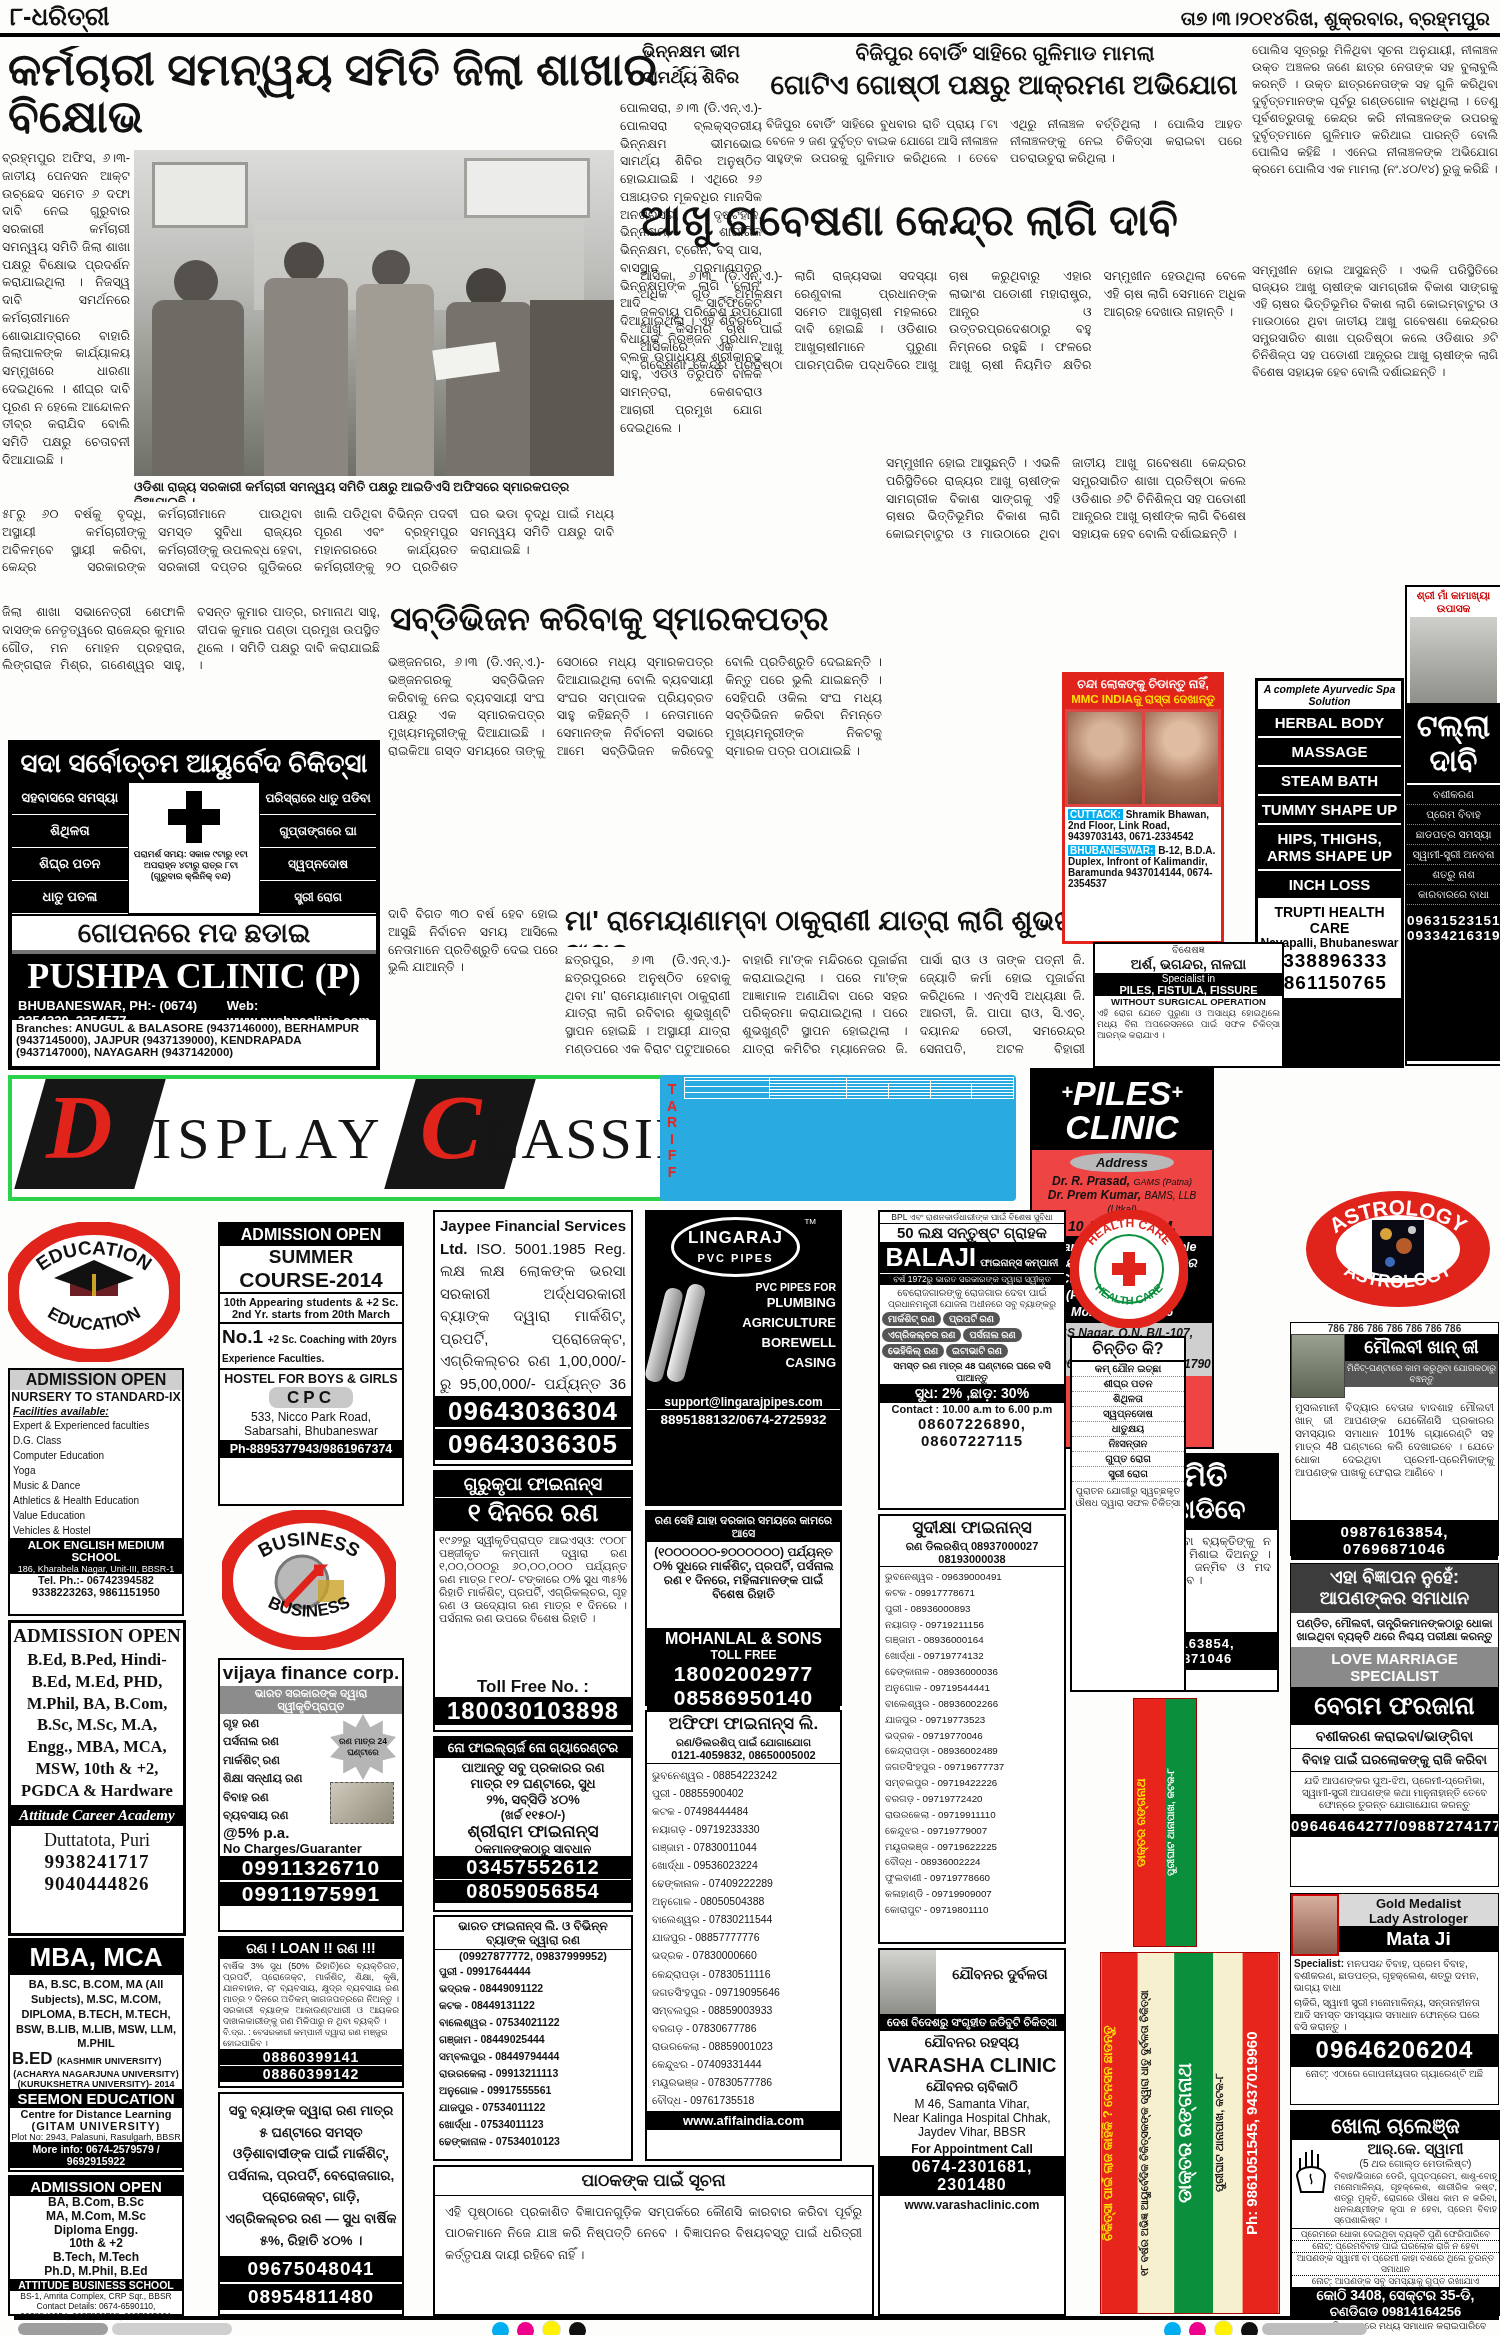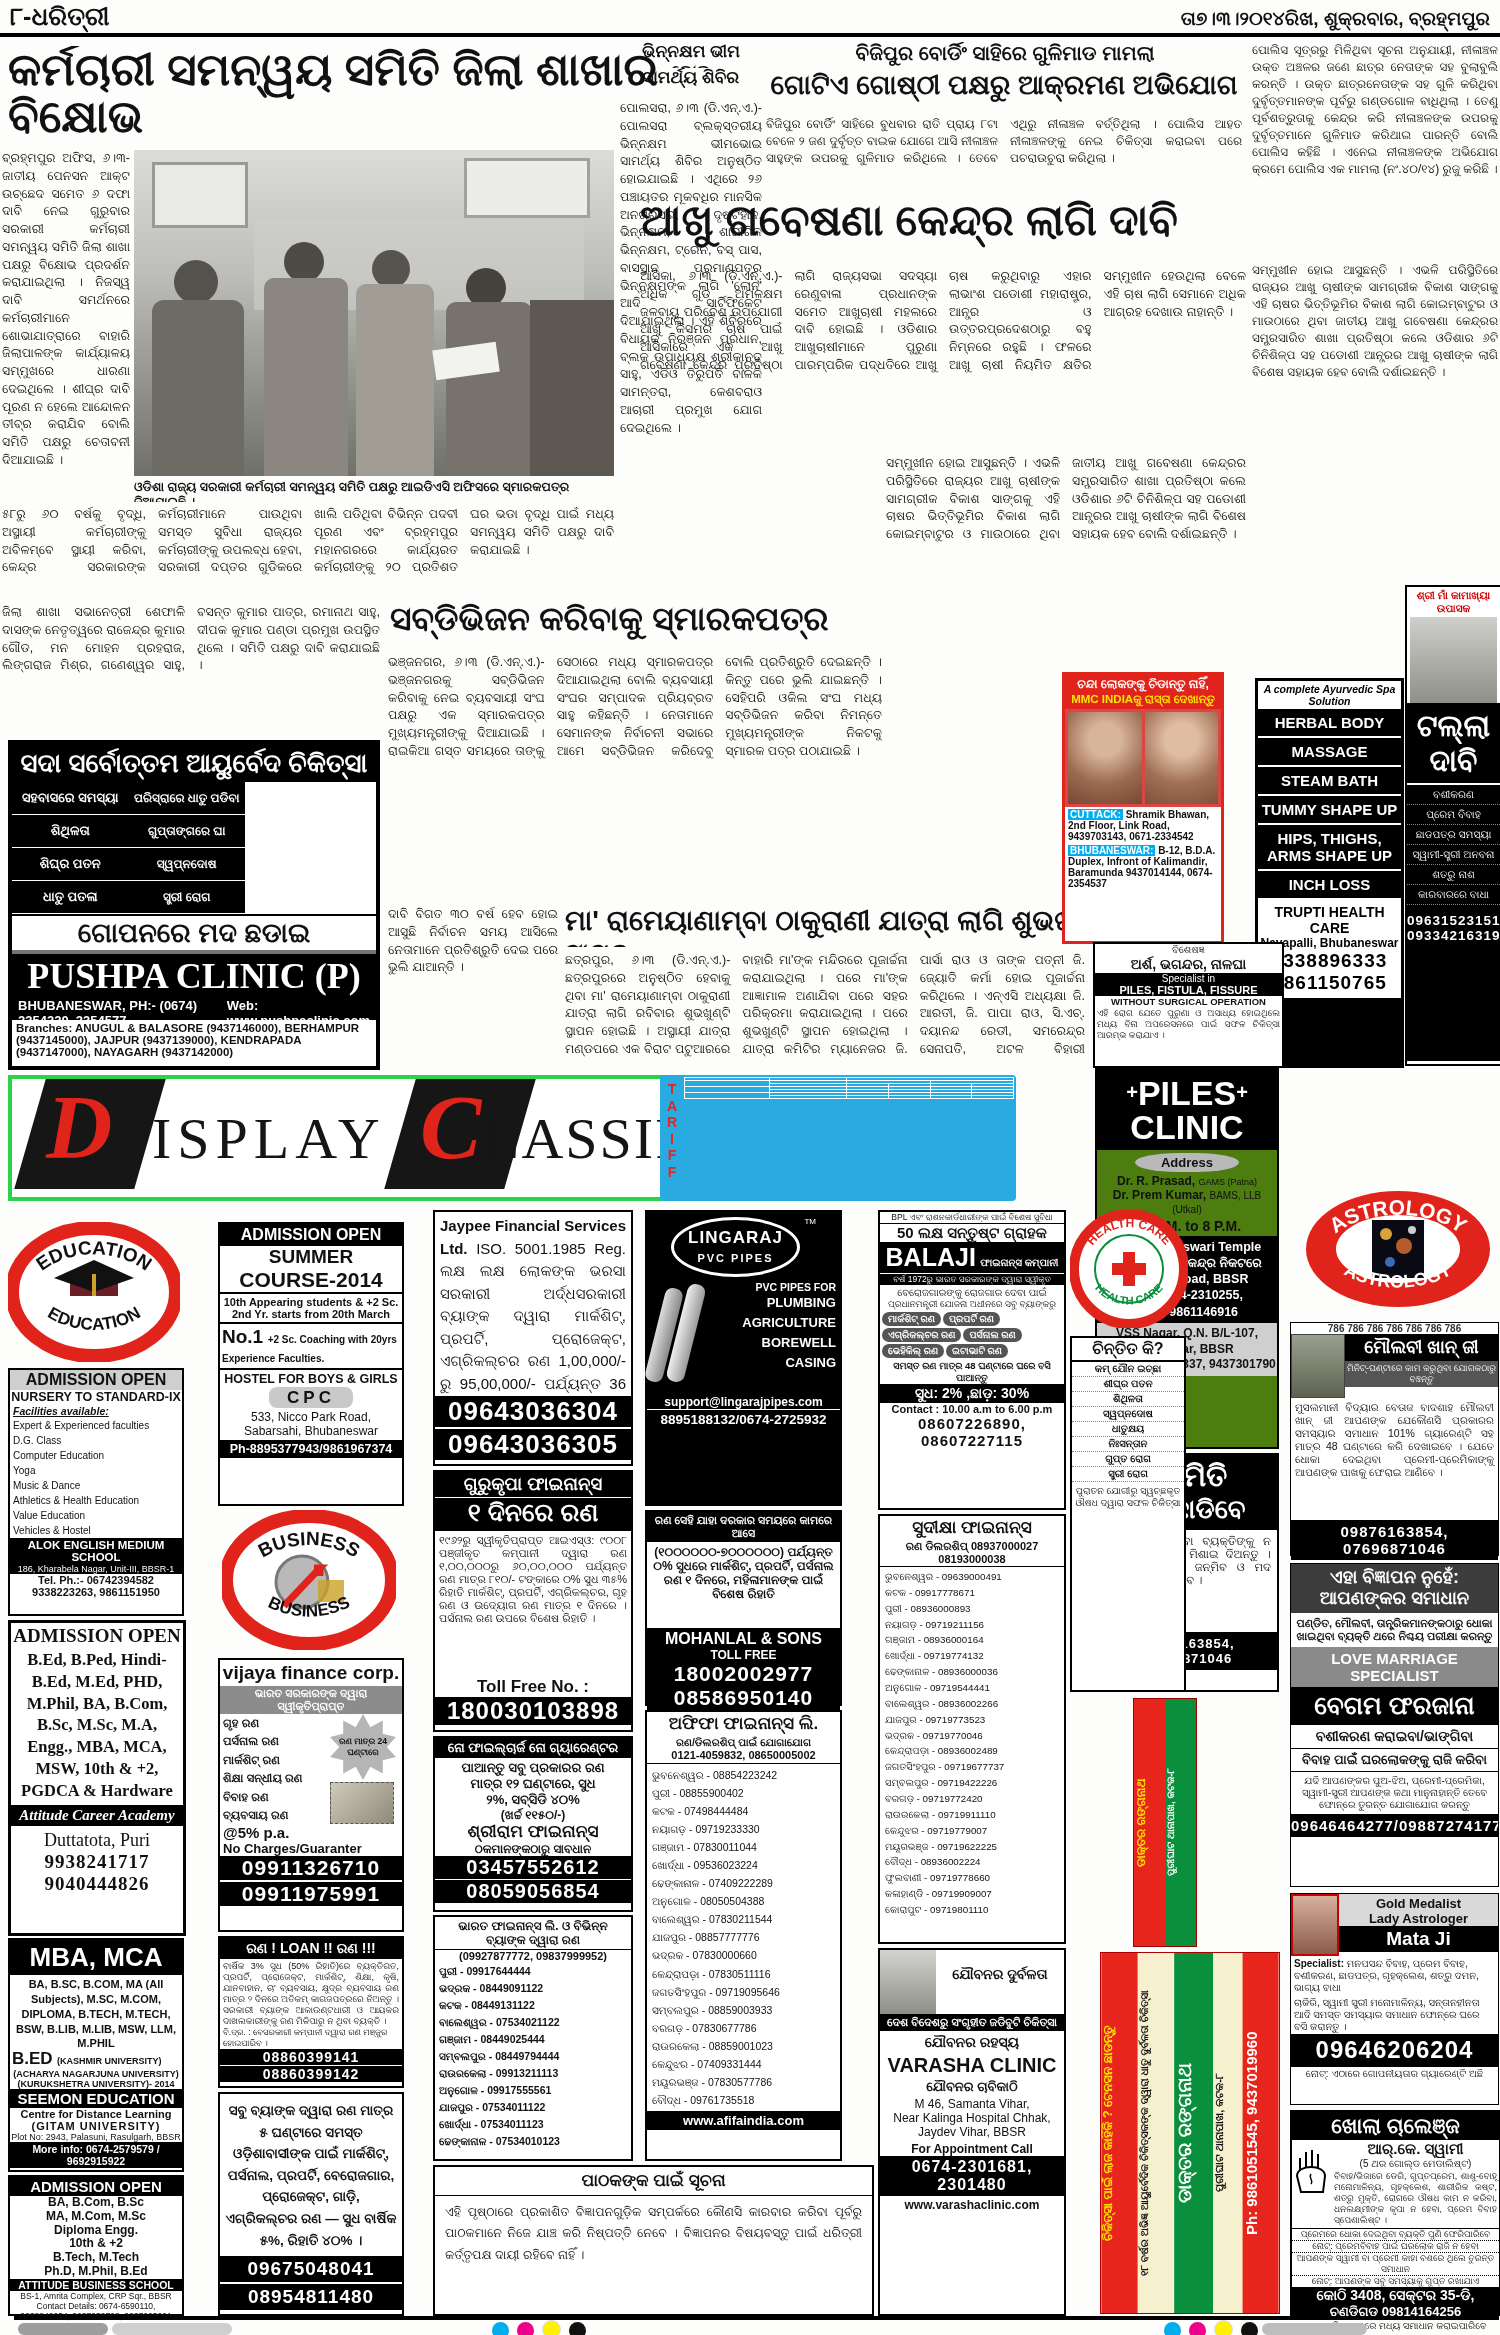--- a/index.html
+++ b/index.html
@@ -86,20 +86,25 @@
 
   <div class="ab" style="left:8px;top:740px;width:364px;height:322px;border:4px solid #000;background:#fff;">
     <div class="k c b of" style="height:38px;font-size:26px;line-height:38px;">ସଦା ସର୍ବୋତ୍ତମ ଆୟୁର୍ବେଦ ଚିକିତ୍ସା</div>
     <div style="display:flex;height:132px;">
       <div class="k" style="width:32%;display:flex;flex-direction:column;">
           <div class="c b of" style="flex:1;border-bottom:1px solid #fff;font-size:13px;display:flex;align-items:center;justify-content:center;">ସହବାସରେ ସମସ୍ୟା</div>
           <div class="c b of" style="flex:1;border-bottom:1px solid #fff;font-size:13px;display:flex;align-items:center;justify-content:center;">ଶିଥିଳତା</div>
           <div class="c b of" style="flex:1;border-bottom:1px solid #fff;font-size:13px;display:flex;align-items:center;justify-content:center;">ଶିଘ୍ର ପତନ</div>
           <div class="c b of" style="flex:1;border-bottom:1px solid #fff;font-size:13px;display:flex;align-items:center;justify-content:center;">ଧାତୁ ପତଳା</div>
         </div>
+      <div style="width:36%;position:relative;background:#fff;border:1px solid #000;">
+        <div class="ab" style="left:50%;top:8px;width:16px;height:52px;background:#000;transform:translateX(-50%);"></div>
+        <div class="ab" style="left:50%;top:26px;width:52px;height:16px;background:#000;transform:translateX(-50%);"></div>
+        <div class="ab c of" style="left:2px;top:66px;width:120px;height:62px;font-size:9px;font-weight:700;">ପରାମର୍ଶ ସମୟ: ସକାଳ ୯ଟାରୁ ୧ଟା ଅପରାହ୍ନ ୪ଟାରୁ ରାତ୍ର ୮ଟା (ଗୁରୁବାର କ୍ଲିନିକ୍ ବନ୍ଦ)</div>
+      </div>
       <div class="k" style="width:32%;display:flex;flex-direction:column;">
           <div class="c b of" style="flex:1;border-bottom:1px solid #fff;font-size:12px;display:flex;align-items:center;justify-content:center;">ପରିସ୍ରାରେ ଧାତୁ ପଡିବା</div>
           <div class="c b of" style="flex:1;border-bottom:1px solid #fff;font-size:12px;display:flex;align-items:center;justify-content:center;">ଗୁପ୍ତାଙ୍ଗରେ ଘା</div>
           <div class="c b of" style="flex:1;border-bottom:1px solid #fff;font-size:12px;display:flex;align-items:center;justify-content:center;">ସ୍ୱପ୍ନଦୋଷ</div>
           <div class="c b of" style="flex:1;border-bottom:1px solid #fff;font-size:12px;display:flex;align-items:center;justify-content:center;">ସ୍ତ୍ରୀ ରୋଗ</div>
         </div>
     </div>
     <div class="c b of" style="height:34px;font-size:27px;line-height:34px;border-top:2px solid #000;border-bottom:4px solid #737373;">ଗୋପନରେ ମଦ ଛଡାଇ</div>
     <div class="k c b ser of" style="height:44px;font-size:36px;line-height:44px;">PUSHPA CLINIC (P) LTD.</div>
     <div class="k of" style="height:22px;font-size:13px;display:flex;justify-content:space-between;padding:0 6px;font-weight:700;">
@@ -230,21 +235,21 @@
           <td></td>
           <td></td>
           <td></td>
         </tr>
       </tbody>
         </table>
       <div class="of" style="color:#fff;font-size:8.5px;font-weight:700;padding-top:1px;"></div>
     </div>
   </div>
 
-  <div class="ab" style="left:1095px;top:1068px;width:180px;height:377px;border:2px solid #000;background:#4d7c0f;">
+  <div class="ab" style="left:1030px;top:1068px;width:180px;height:377px;border:2px solid #000;background:#ef4444;font-style:italic;">
     <div class="k c" style="padding:6px 0 4px;">
       <div class="b" style="font-size:34px;line-height:1;"><span style="font-size:20px;vertical-align:6px;">+</span><span>PILES</span><span style="font-size:20px;vertical-align:6px;">+</span></div>
       <div class="b" style="font-size:34px;line-height:1.05;">CLINIC</div>
     </div>
     <div class="c" style="padding:3px 0;"><span style="background:#b9b9b9;border-radius:50%/60%;padding:2px 26px;font-weight:700;font-size:13px;">Address</span></div>
     <div class="c of" style="font-size:12px;"><span class="b">Dr. R. Prasad,</span> <span style="font-size:9px;">GAMS (Patna)</span></div>
     <div class="c of" style="font-size:12px;"><span class="b">Dr. Prem Kumar,</span> <span style="font-size:10px;">BAMS, LLB (Utkal)</span></div>
     <div class="c b of" style="font-size:14px;padding:2px 0;">10 A.M. to 8 P.M.</div>
     <div class="k c" style="padding:3px 0;font-size:12.5px;font-weight:700;line-height:1.3;">
       <div>Near Budheswari Temple</div>

